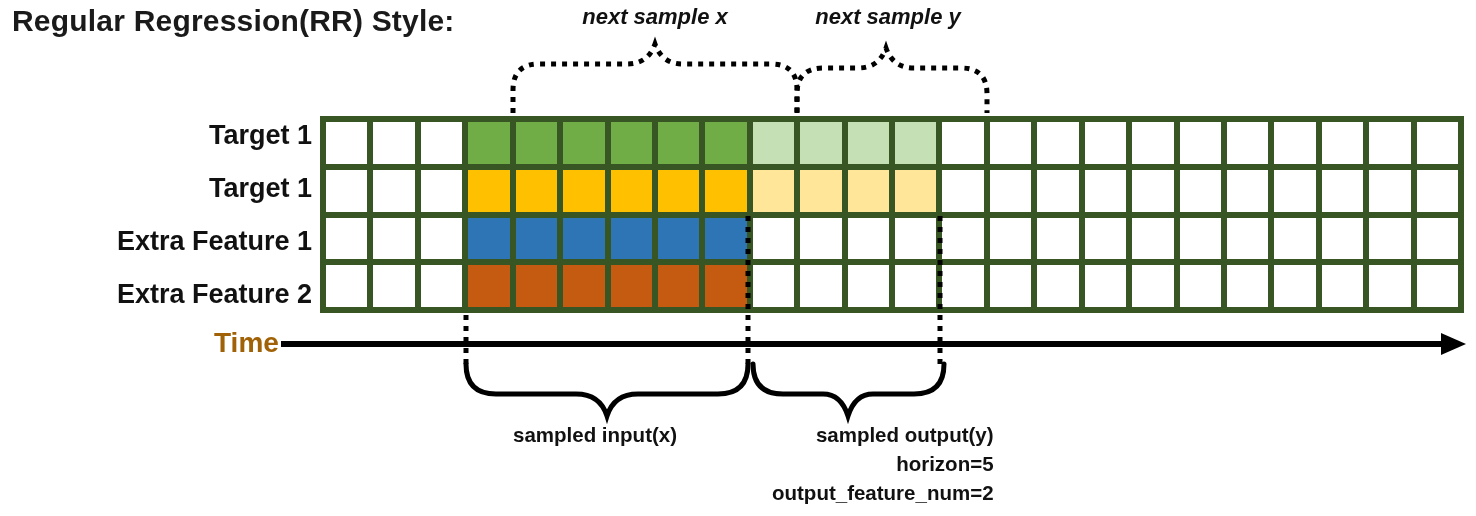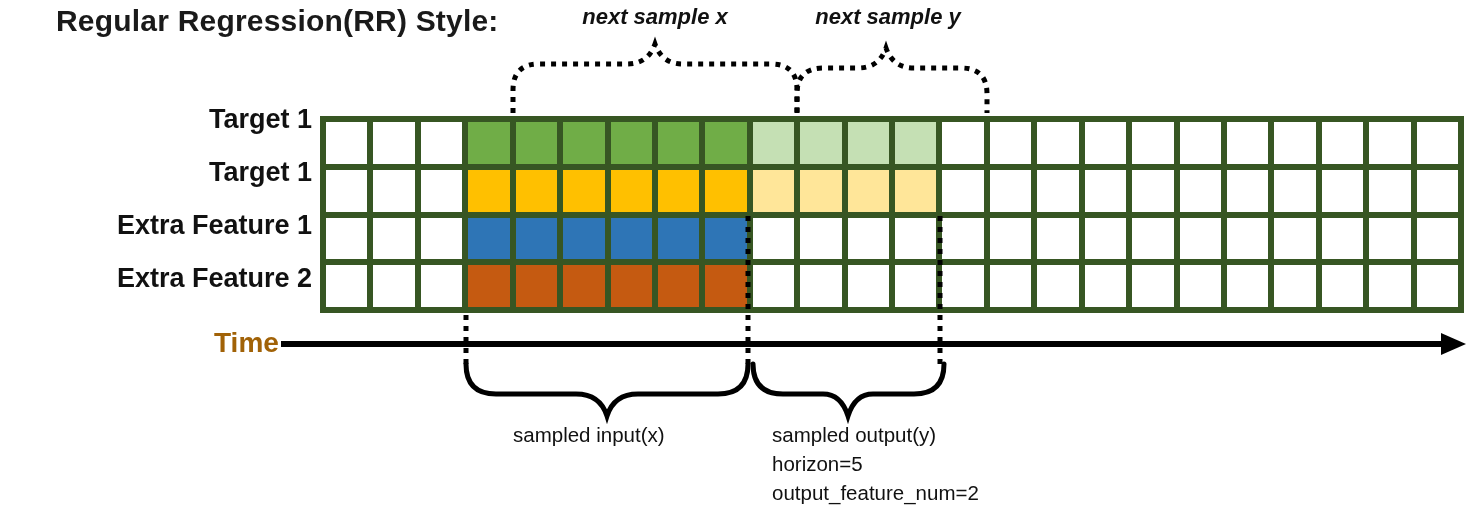--- a/index.html
+++ b/index.html
@@ -7,24 +7,23 @@
     position:relative;
     width:1476px;height:516px;
     background:#ffffff;
     font-family:"Liberation Sans", sans-serif;
     overflow:hidden;
   }
   .title{
     position:absolute;left:12px;top:4px;
     font-size:30px;font-weight:bold;color:#1a1a1a;
     letter-spacing:0.2px;
-    margin-left:44px;
   }
   .row-labels{
-    position:absolute;left:0;top:100px;width:312px;height:197px;
+    position:absolute;left:0;top:116px;width:312px;height:197px;
     display:grid;grid-template-rows:repeat(4,1fr);gap:15px;
   }
   .row-label{
     display:flex;align-items:center;justify-content:flex-end;
     font-size:27px;font-weight:bold;color:#111;line-height:1;
     white-space:nowrap;
   }
   .grid{
     position:absolute;left:320px;top:116px;width:1144px;height:197px;
     box-sizing:border-box;
@@ -39,22 +38,22 @@
     white-space:nowrap;
   }
   #nsx{left:535px;}
   #nsy{left:768px;}
   .time-label{
     position:absolute;left:214px;top:327px;
     font-size:28px;font-weight:bold;color:#a16207;
   }
   .caption{
     position:absolute;top:420px;
-    font-size:20.5px;font-weight:400;color:#111;
-    line-height:29px;white-space:nowrap;
+    font-size:20.5px;font-weight:700;color:#111;
+    line-height:29px;white-space:nowrap;text-align:right;
   }
   #cap-input{left:513px;}
   #cap-output{left:772px;}
 </style>
 </head>
 <body>
 
 <div class="canvas">
 
   <div class="title">Regular Regression(RR) Style:</div>

